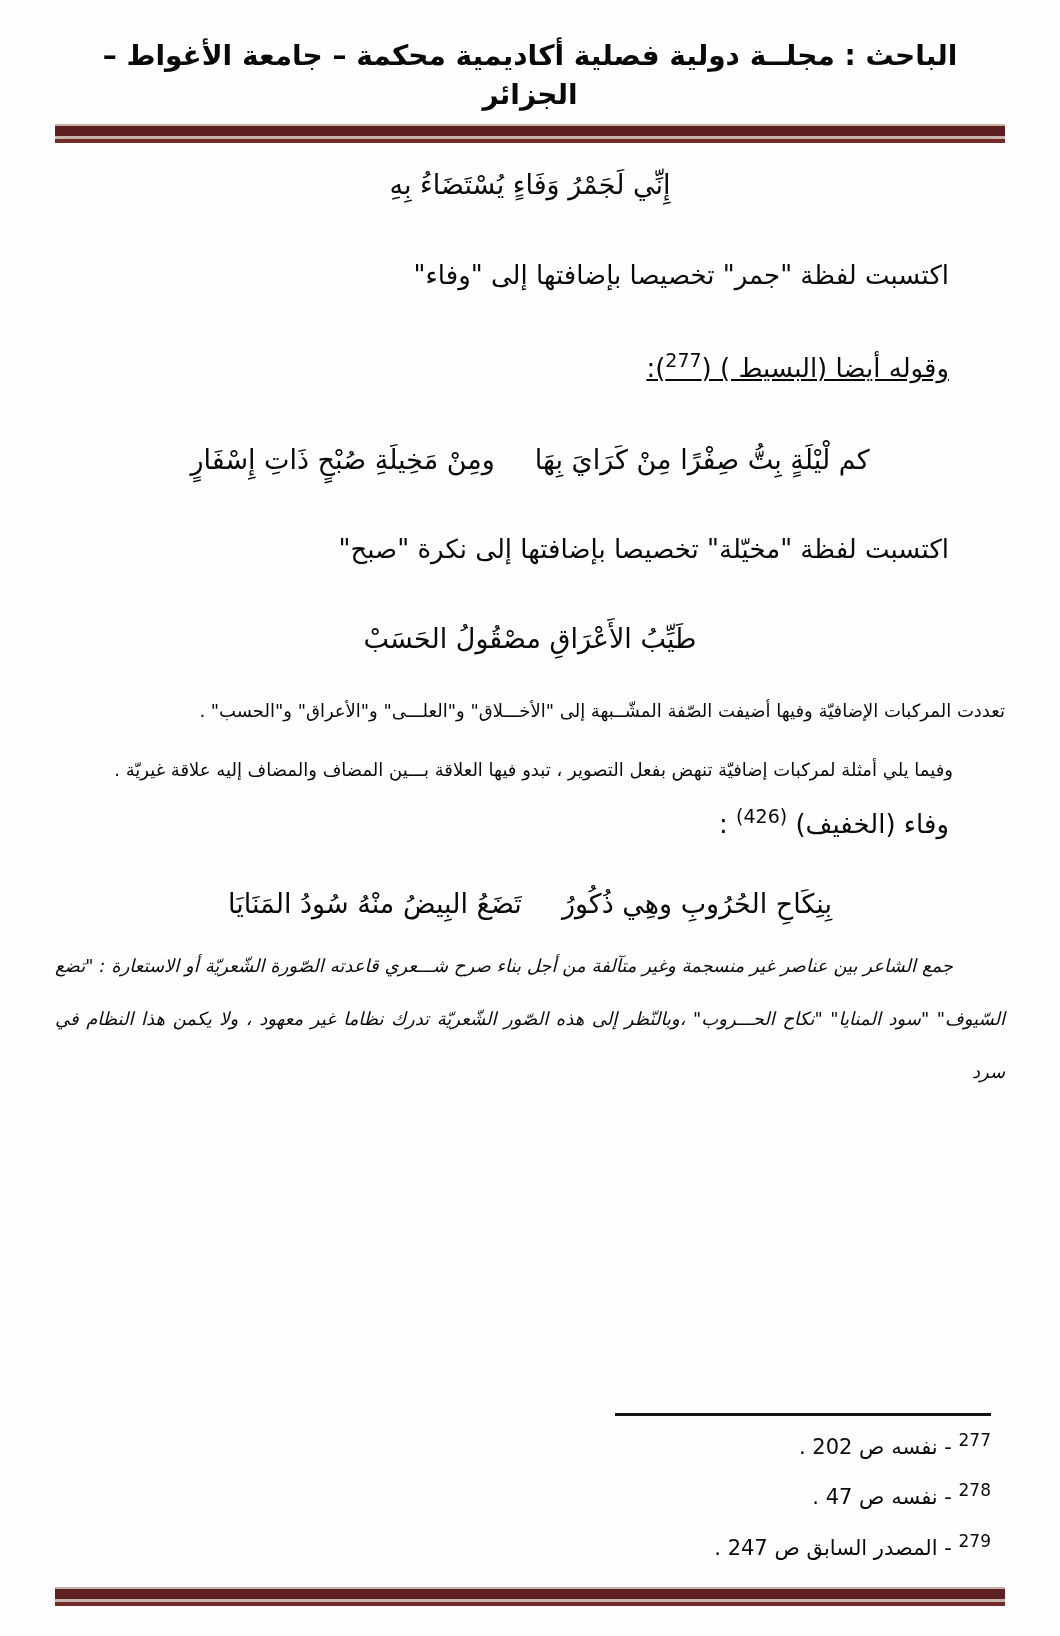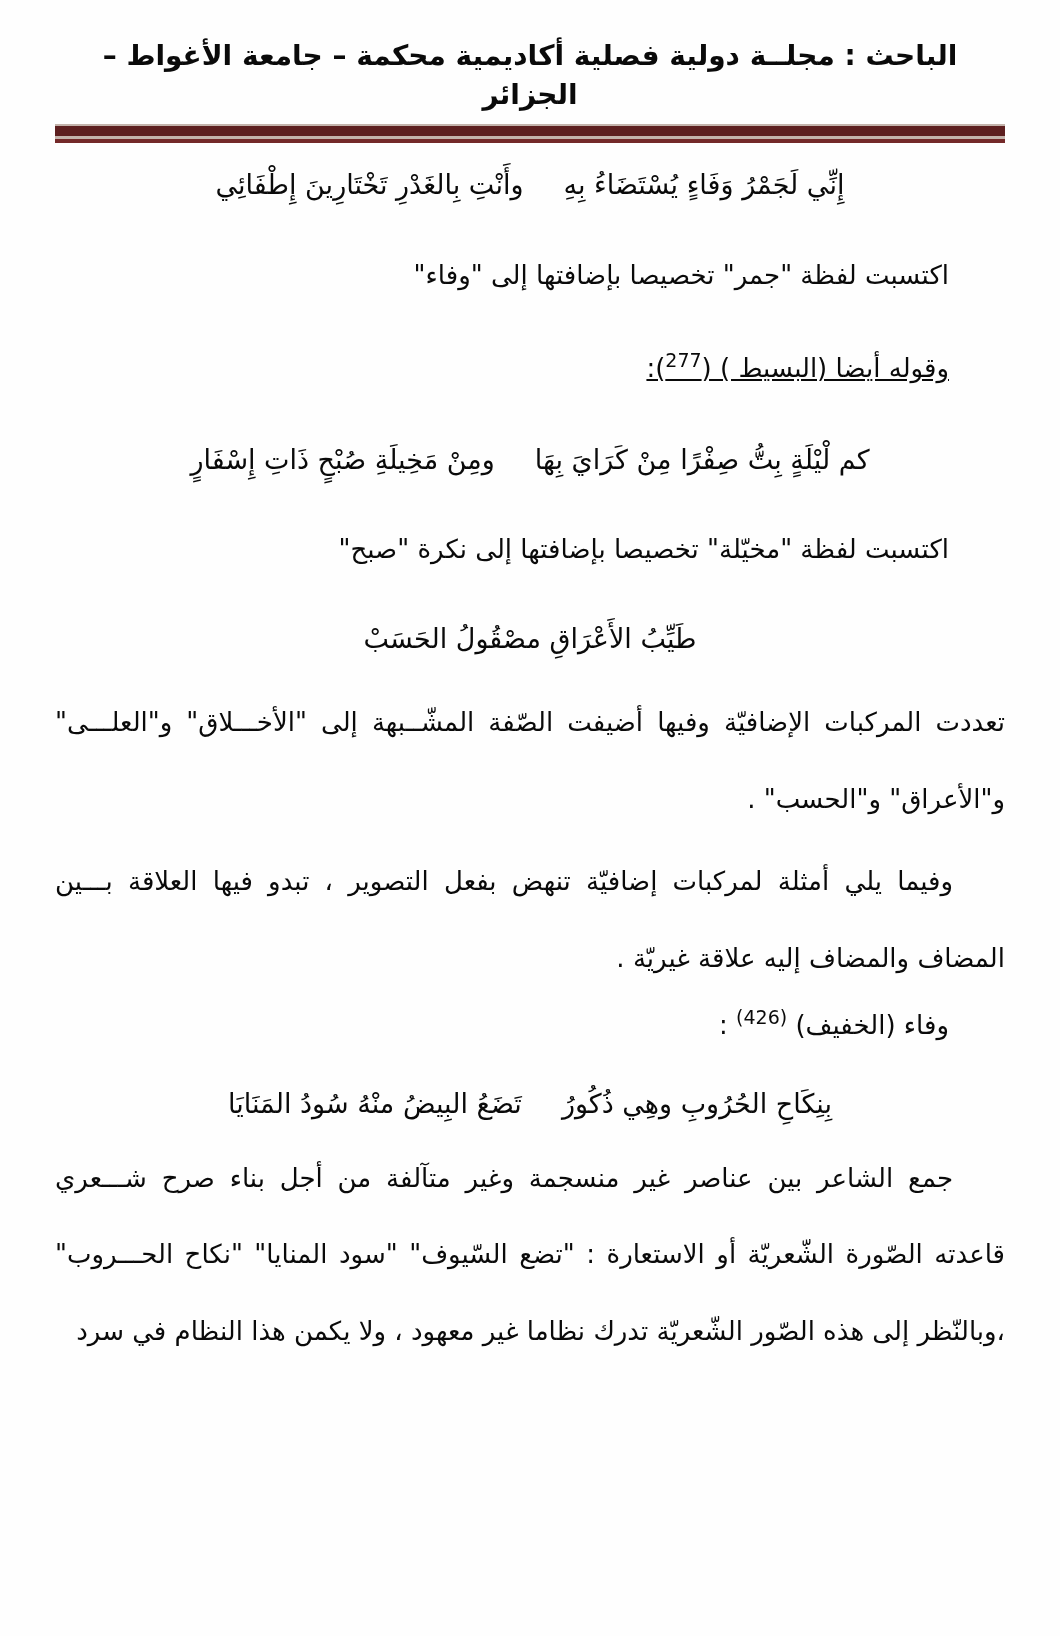--- a/index.html
+++ b/index.html
@@ -40,27 +40,27 @@
   .prose{
     font-size:26px;margin:0;line-height:1.6;
     text-align:right;
   }
   .indent{padding-right:56px;}
   .note1{margin-top:46px;}
   .cite-basit{margin-top:52px;text-decoration:underline;}
   .note2{margin-top:46px;}
   .cite-raml{margin-top:46px;}
   .para{
-    font-size:26px;line-height:2.95;margin:0;text-align:justify;
+    font-size:18px;line-height:2.95;margin:0;text-align:justify;
     text-align-last:right;
   }
   .para1{margin-top:22px;}
   .para2{margin-top:6px;text-indent:52px;}
   .cite-khafif{margin-top:8px;}
-  .para3{margin-top:12px;text-indent:52px;}
+  .para3{margin-top:12px;text-indent:52px;font-style:italic;}
   sup.ref{
     font-size:19px;vertical-align:super;line-height:0;
     font-family:"DejaVu Sans",sans-serif;
   }
   
   .bottom{margin-top:auto;}
   .fn-rule{
     height:3px;background:#151515;width:376px;
     margin:0 14px 6px auto; 
     margin-right:14px;margin-left:auto;
@@ -75,21 +75,20 @@
 </head>
 <body>
 
 <div class="page">
 
   <p class="hdr-title">الباحث : مجلــة دولية فصلية أكاديمية محكمة – جامعة الأغواط – الجزائر</p>
   <div class="rule"></div>
 
   <div class="verse v1">
     <span>إِنِّي لَجَمْرُ وَفَاءٍ يُسْتَضَاءُ بِهِ</span>
-    <span>وأَنْتِ بِالغَدْرِ تَخْتَارِينَ إِطْفَائِي</span>
   </div>
 
   <p class="prose indent note1">اكتسبت لفظة "جمر" تخصيصا بإضافتها إلى "وفاء"</p>
 
   <p class="prose indent cite-basit"><span>وقوله أيضا (البسيط ) (</span><sup class="ref">277</sup><span>):</span></p>
 
   <div class="verse v2">
     <span>كم لْيْلَةٍ بِتُّ صِفْرًا مِنْ كَرَايَ بِهَا</span>
     <span>ومِنْ مَخِيلَةِ صُبْحٍ ذَاتِ إِسْفَارٍ</span>
   </div>
@@ -107,14 +106,24 @@
 
   <p class="prose indent cite-khafif"><span>وفاء (الخفيف) </span><sup class="ref">(426)</sup><span> :</span></p>
 
   <div class="verse v4">
     <span>بِنِكَاحِ الحُرُوبِ وهِي ذُكُورُ</span>
     <span>تَضَعُ البِيضُ منْهُ سُودُ المَنَايَا</span>
   </div>
 
   <p class="para para3">جمع الشاعر بين عناصر غير منسجمة وغير متآلفة من أجل بناء صرح شـــعري قاعدته الصّورة الشّعريّة أو الاستعارة : "تضع السّيوف" "سود المنايا" "نكاح الحـــروب" ،وبالنّظر إلى هذه الصّور الشّعريّة تدرك نظاما غير معهود ، ولا يكمن هذا النظام في سرد</p>
 
+  <div class="bottom">
+    <div class="fn-rule"></div>
+
+    <p class="fn"><sup>277</sup> <span>- نفسه ص 202 .</span></p>
+    <p class="fn"><sup>278</sup> <span>- نفسه ص 47 .</span></p>
+    <p class="fn"><sup>279</sup> <span>- المصدر السابق ص 247 .</span></p>
+
+    <div class="rule bottom-rule"></div>
+
+  </div>
 
 </div>
 
 </body></html>

